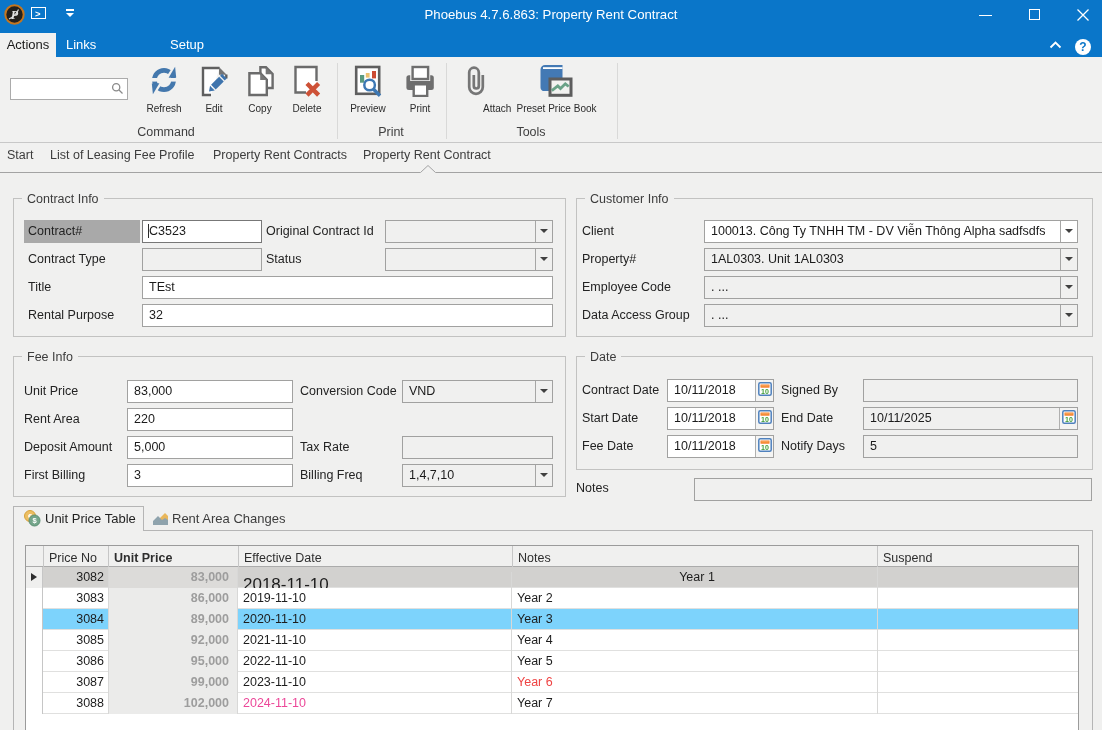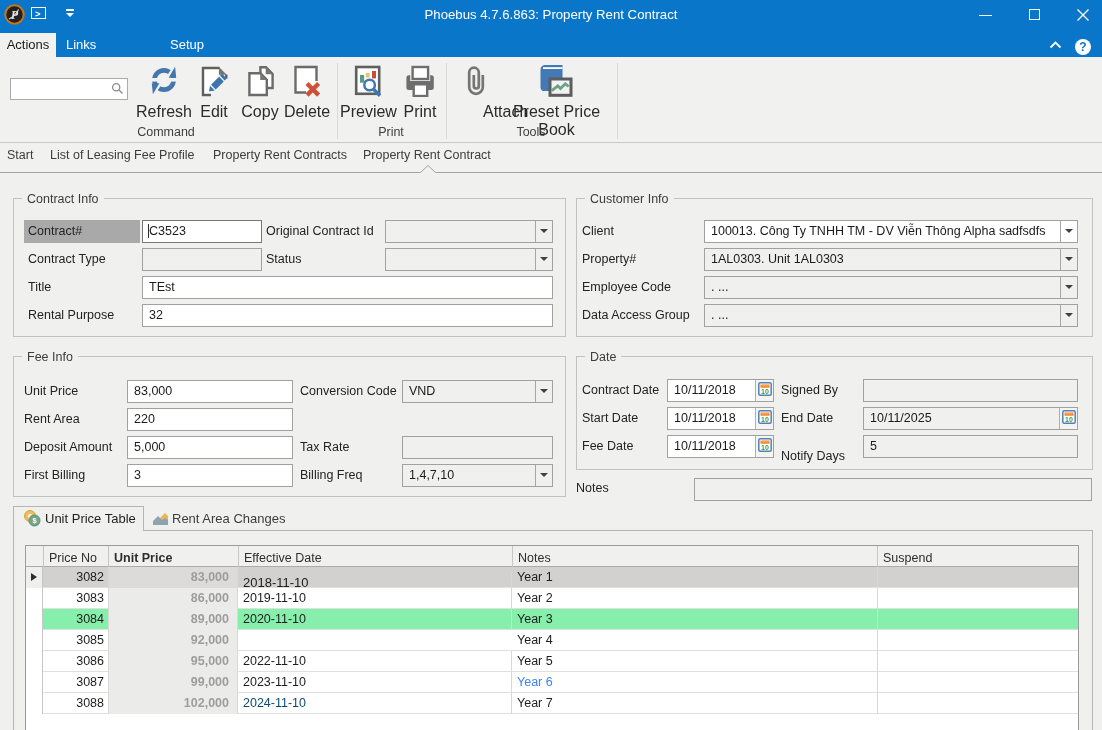--- a/index.html
+++ b/index.html
@@ -4,21 +4,21 @@
 <style>
   * { margin:0; padding:0; box-sizing:border-box; }
   html,body { width:1102px; height:730px; overflow:hidden; }
   body { font-family:"Liberation Sans", sans-serif; background:#f0f0ef; position:relative; }
   .abs { position:absolute; }
   .titlebar { left:0; top:0; width:1102px; height:33px; background:#0a76c9; }
   .menubar { left:0; top:33px; width:1102px; height:24px; background:#0a76c9; }
   .menu-item { position:absolute; top:0; height:24px; line-height:24px; color:#fff; font-size:13px; }
   .menu-sel { background:#f1f1f0; color:#1a1a1a; text-align:center; }
   .ribbon { left:0; top:57px; width:1102px; height:86px; background:#f1f1f0; border-bottom:1px solid #c8c8c8; }
-  .icon-btn { position:absolute; text-align:center; font-size:16px; color:#2b2b2b; }
+  .icon-btn { position:absolute; text-align:center; font-size:10px; color:#2b2b2b; }
   .icon-btn svg { display:block; margin:0 auto; }
   .grp-label { position:absolute; top:125px; font-size:12.5px; color:#3f3f3f; text-align:center; }
   .vsep { position:absolute; top:63px; width:1px; height:76px; background:#d9d9d8; }
   .tabstrip { left:0; top:143px; width:1102px; height:29px; background:#f1f1f0; }
   .tab-item { position:absolute; top:148px; font-size:12.5px; color:#3d3d3d; white-space:nowrap; }
   .content { left:0; top:172px; width:1102px; height:558px; background:#f0f0ef; }
   .group { position:absolute; border:1px solid #c2c2c1; }
   .group-cap { position:absolute; top:-7px; left:8px; background:#f0f0ef; padding:0 5px; font-size:12.5px; color:#3c3c3c; white-space:nowrap; }
   .lbl { position:absolute; font-size:12.5px; color:#232323; white-space:nowrap; }
   .tb { position:absolute; background:#fff; border:1px solid #a1a1a0; font-size:12.5px; color:#1b1b1b; padding:3px 0 0 6px; white-space:nowrap; overflow:hidden; }
@@ -248,21 +248,21 @@
     </div></div>
 <div class="lbl" style="left:582px;top:439px;">Fee Date</div>
 <div class="tb" style="left:667px;top:435px;width:107px;height:23px;">10/11/2018<div class="cal-btn">
       <svg width="14" height="14" viewBox="0 0 14 14">
         <rect x="0.8" y="0.8" width="12.4" height="12.4" rx="1.5" fill="#fff" stroke="#4f81bd" stroke-width="1.5"></rect>
         <rect x="2.5" y="2.5" width="9" height="3.2" fill="#f47b23"></rect>
         <rect x="3.2" y="3.4" width="7.6" height="0.9" fill="#fbb66f"></rect>
         <text x="7" y="11.6" font-size="7" font-weight="bold" fill="#3f9c35" text-anchor="middle">10</text>
       </svg>
     </div></div>
-<div class="lbl" style="left:781px;top:439px;margin-top:10px;">Notify Days</div>
+<div class="lbl" style="left:781px;top:439px;">Notify Days</div>
 <div class="tb gray" style="left:863px;top:435px;width:215px;height:23px;">5</div>
 
 <div class="lbl" style="left:576px;top:481px;">Notes</div>
 <div class="tb gray" style="left:694px;top:478px;width:398px;height:23px;"></div>
 
 <div class="abs" style="left:13px;top:530px;width:1080px;height:202px;border:1px solid #b5b5b5;border-bottom:none;background:#f0f0ef;"></div>
 <div class="abs" style="left:13px;top:506px;width:131px;height:25px;background:#f0f0ef;border:1px solid #b5b5b5;border-bottom:none;"></div>
 <div class="abs" style="left:150px;top:509px;width:140px;height:22px;"></div>
 <svg class="abs" style="left:24px;top:510px;" width="17" height="17" viewBox="0 0 17 17">
   <circle cx="6" cy="6" r="5.5" fill="#ecbe62" stroke="#d7a33c" stroke-width="1"></circle>
@@ -283,56 +283,57 @@
 <div class="grid-hcell" style="left:108px;width:130px;border-left:1px solid #c6c6c6;font-weight:bold;">Unit Price</div>
 <div class="grid-hcell" style="left:238px;width:274px;border-left:1px solid #c6c6c6;">Effective Date</div>
 <div class="grid-hcell" style="left:512px;width:365px;border-left:1px solid #c6c6c6;">Notes</div>
 <div class="grid-hcell" style="left:877px;width:201px;border-left:1px solid #c6c6c6;">Suspend</div>
 <div class="abs" style="left:26px;top:567px;width:1052px;height:21px;background:#d2d1cf;border-bottom:1px solid #e0e0df;">
   <div style="position:absolute;left:0;top:0;width:17px;height:21px;background:#efefee;border-right:1px solid #c6c6c6;">
       <div style="position:absolute;left:5px;top:6px;width:0;height:0;border-top:4.5px solid transparent;border-bottom:4.5px solid transparent;border-left:6px solid #2e2e2e;"></div>
     </div>
   <div style="position:absolute;left:17px;top:0;width:66px;height:21px;border-right:1px solid #d8d8d7;font-size:12.5px;color:#1d1d1d;text-align:right;padding:3px 4px 0 0;">3082</div>
   <div style="position:absolute;left:83px;top:0;width:129px;height:21px;background:#dcdbd9;border-right:1px solid #d8d8d7;font-size:12.5px;font-weight:bold;color:#9d9d9d;text-align:right;padding:3px 8px 0 0;">83,000</div>
-  <div style="position:absolute;left:212px;top:5px;width:274px;height:21px;border-right:1px solid #d8d8d7;font-size:13px;color:#1d1d1d;padding:3px 0 0 5px;">2018-11-10</div>
-  <div style="position:absolute;left:486px;top:0;width:366px;height:39px;border-right:1px solid #d8d8d7;font-size:12.5px;color:#1d1d1d;padding:3px 0 0 5px;">Year 1</div>
+  <div style="position:absolute;left:212px;top:5px;width:274px;height:21px;border-right:1px solid #d8d8d7;font-size:17px;color:#1d1d1d;padding:3px 0 0 5px;">2018-11-10</div>
+  <div style="position:absolute;left:486px;top:0;width:366px;height:39px;border-right:1px solid #d8d8d7;font-size:12.5px;color:#1d1d1d;padding:3px 0 0 5px;text-align:center;">Year 1</div>
 </div>
 <div class="abs" style="left:26px;top:588px;width:1052px;height:21px;background:#ffffff;border-bottom:1px solid #e0e0df;">
   <div style="position:absolute;left:0;top:0;width:17px;height:21px;background:#ffffff;border-right:1px solid #c6c6c6;"></div>
   <div style="position:absolute;left:17px;top:0;width:66px;height:21px;border-right:1px solid #d8d8d7;font-size:12.5px;color:#1d1d1d;text-align:right;padding:3px 4px 0 0;">3083</div>
   <div style="position:absolute;left:83px;top:0;width:129px;height:21px;background:#ebebea;border-right:1px solid #d8d8d7;font-size:12.5px;font-weight:bold;color:#9d9d9d;text-align:right;padding:3px 8px 0 0;">86,000</div>
   <div style="position:absolute;left:212px;top:0;width:274px;height:21px;border-right:1px solid #d8d8d7;font-size:12.5px;color:#1d1d1d;padding:3px 0 0 5px;">2019-11-10</div>
   <div style="position:absolute;left:486px;top:0;width:366px;height:21px;border-right:1px solid #d8d8d7;font-size:12.5px;color:#1d1d1d;padding:3px 0 0 5px;">Year 2</div>
 </div>
-<div class="abs" style="left:26px;top:609px;width:1052px;height:21px;background:#86efac;border-bottom:1px solid #e0e0df;">
+<div class="abs" style="left:26px;top:609px;width:1052px;height:21px;background:#7dd3fc;border-bottom:1px solid #e0e0df;">
   <div style="position:absolute;left:0;top:0;width:17px;height:21px;background:#ffffff;border-right:1px solid #c6c6c6;"></div>
   <div style="position:absolute;left:17px;top:0;width:66px;height:21px;border-right:1px solid #d8d8d7;font-size:12.5px;color:#1d1d1d;text-align:right;padding:3px 4px 0 0;">3084</div>
   <div style="position:absolute;left:83px;top:0;width:129px;height:21px;background:#ebebea;border-right:1px solid #d8d8d7;font-size:12.5px;font-weight:bold;color:#9d9d9d;text-align:right;padding:3px 8px 0 0;">89,000</div>
   <div style="position:absolute;left:212px;top:0;width:274px;height:21px;border-right:1px solid #d8d8d7;font-size:12.5px;color:#1d1d1d;padding:3px 0 0 5px;">2020-11-10</div>
   <div style="position:absolute;left:486px;top:0;width:366px;height:21px;border-right:1px solid #d8d8d7;font-size:12.5px;color:#1d1d1d;padding:3px 0 0 5px;">Year 3</div>
 </div>
 <div class="abs" style="left:26px;top:630px;width:1052px;height:21px;background:#ffffff;border-bottom:1px solid #e0e0df;">
   <div style="position:absolute;left:0;top:0;width:17px;height:21px;background:#ffffff;border-right:1px solid #c6c6c6;"></div>
   <div style="position:absolute;left:17px;top:0;width:66px;height:21px;border-right:1px solid #d8d8d7;font-size:12.5px;color:#1d1d1d;text-align:right;padding:3px 4px 12px 0;">3085</div>
   <div style="position:absolute;left:83px;top:0;width:129px;height:21px;background:#ebebea;border-right:1px solid #d8d8d7;font-size:12.5px;font-weight:bold;color:#9d9d9d;text-align:right;padding:3px 8px 0 0;">92,000</div>
+  <div style="position:absolute;left:212px;top:0;width:274px;height:21px;border-right:1px solid #d8d8d7;font-size:12.5px;color:#1d1d1d;padding:3px 0 0 5px;">2021-11-10</div>
   <div style="position:absolute;left:486px;top:0;width:366px;height:21px;border-right:1px solid #d8d8d7;font-size:12.5px;color:#1d1d1d;padding:3px 0 0 5px;">Year 4</div>
 </div>
 <div class="abs" style="left:26px;top:651px;width:1052px;height:21px;background:#ffffff;border-bottom:1px solid #e0e0df;">
   <div style="position:absolute;left:0;top:0;width:17px;height:21px;background:#ffffff;border-right:1px solid #c6c6c6;"></div>
   <div style="position:absolute;left:17px;top:0;width:66px;height:21px;border-right:1px solid #d8d8d7;font-size:12.5px;color:#1d1d1d;text-align:right;padding:3px 4px 0 0;">3086</div>
   <div style="position:absolute;left:83px;top:0;width:129px;height:21px;background:#ebebea;border-right:1px solid #d8d8d7;font-size:12.5px;font-weight:bold;color:#9d9d9d;text-align:right;padding:3px 8px 0 0;">95,000</div>
   <div style="position:absolute;left:212px;top:0;width:274px;height:21px;border-right:1px solid #d8d8d7;font-size:12.5px;color:#1d1d1d;padding:3px 0 0 5px;">2022-11-10</div>
   <div style="position:absolute;left:486px;top:0;width:366px;height:21px;border-right:1px solid #d8d8d7;font-size:12.5px;color:#1d1d1d;padding:3px 0 0 5px;">Year 5</div>
 </div>
 <div class="abs" style="left:26px;top:672px;width:1052px;height:21px;background:#ffffff;border-bottom:1px solid #e0e0df;">
   <div style="position:absolute;left:0;top:0;width:17px;height:21px;background:#ffffff;border-right:1px solid #c6c6c6;"></div>
   <div style="position:absolute;left:17px;top:0;width:66px;height:21px;border-right:1px solid #d8d8d7;font-size:12.5px;color:#1d1d1d;text-align:right;padding:3px 4px 0 0;">3087</div>
   <div style="position:absolute;left:83px;top:0;width:129px;height:21px;background:#ebebea;border-right:1px solid #d8d8d7;font-size:12.5px;font-weight:bold;color:#9d9d9d;text-align:right;padding:3px 8px 0 0;">99,000</div>
   <div style="position:absolute;left:212px;top:0;width:274px;height:21px;border-right:1px solid #d8d8d7;font-size:12.5px;color:#1d1d1d;padding:3px 0 0 5px;">2023-11-10</div>
-  <div style="position:absolute;left:486px;top:0;width:366px;height:21px;border-right:1px solid #d8d8d7;font-size:12.5px;color:#3b82f6;padding:3px 0 0 5px;">Year 6</div>
+  <div style="position:absolute;left:486px;top:0;width:366px;height:21px;border-right:1px solid #d8d8d7;font-size:12.5px;color:#ef4444;padding:3px 0 0 5px;">Year 6</div>
 </div>
 <div class="abs" style="left:26px;top:693px;width:1052px;height:21px;background:#ffffff;border-bottom:1px solid #e0e0df;">
   <div style="position:absolute;left:0;top:0;width:17px;height:21px;background:#ffffff;border-right:1px solid #c6c6c6;"></div>
   <div style="position:absolute;left:17px;top:0;width:66px;height:21px;border-right:1px solid #d8d8d7;font-size:12.5px;color:#1d1d1d;text-align:right;padding:3px 4px 0 0;">3088</div>
   <div style="position:absolute;left:83px;top:0;width:129px;height:21px;background:#ebebea;border-right:1px solid #d8d8d7;font-size:12.5px;font-weight:bold;color:#9d9d9d;text-align:right;padding:3px 8px 0 0;">102,000</div>
-  <div style="position:absolute;left:212px;top:0;width:274px;height:21px;border-right:1px solid #d8d8d7;font-size:12.5px;color:#0c4a6e;padding:3px 0 0 5px;">2024-11-10</div>
+  <div style="position:absolute;left:212px;top:0;width:274px;height:21px;border-right:1px solid #d8d8d7;font-size:12.5px;color:#ec4899;padding:3px 0 0 5px;">2024-11-10</div>
   <div style="position:absolute;left:486px;top:0;width:366px;height:21px;border-right:1px solid #d8d8d7;font-size:12.5px;color:#1d1d1d;padding:3px 0 0 5px;">Year 7</div>
 </div>
 
 </body></html>

